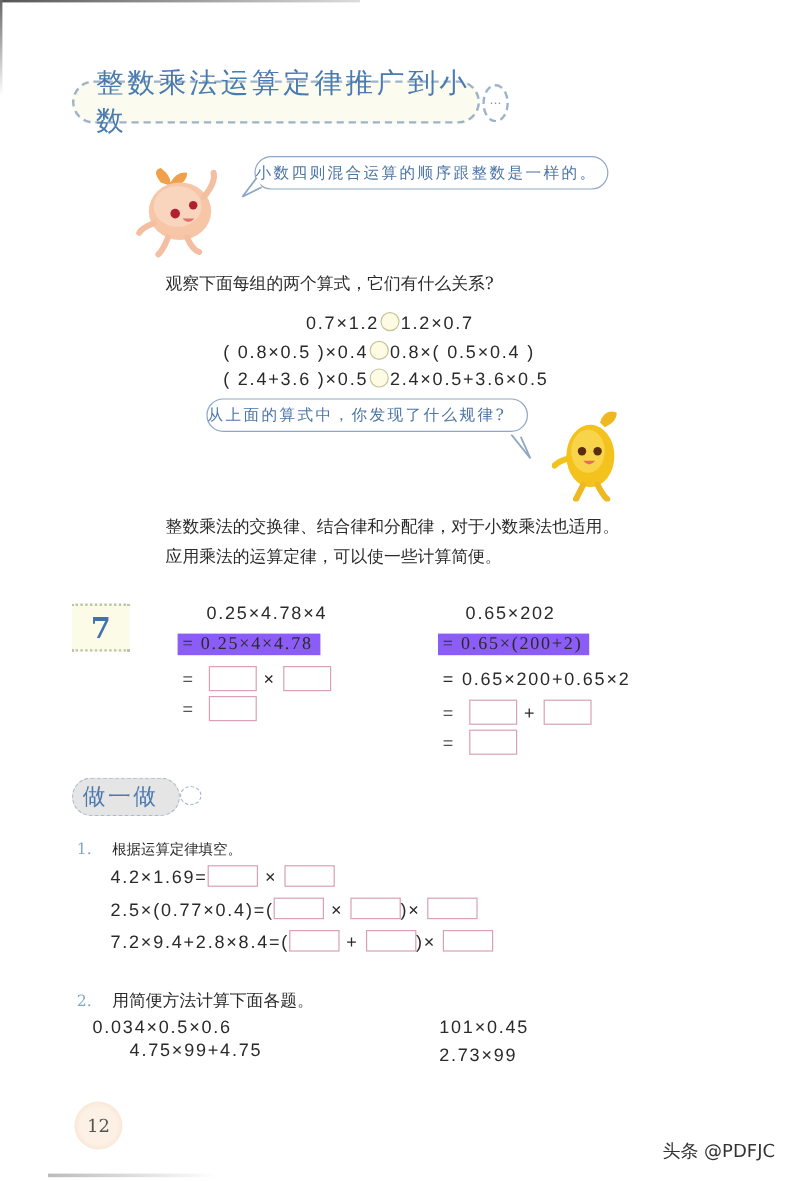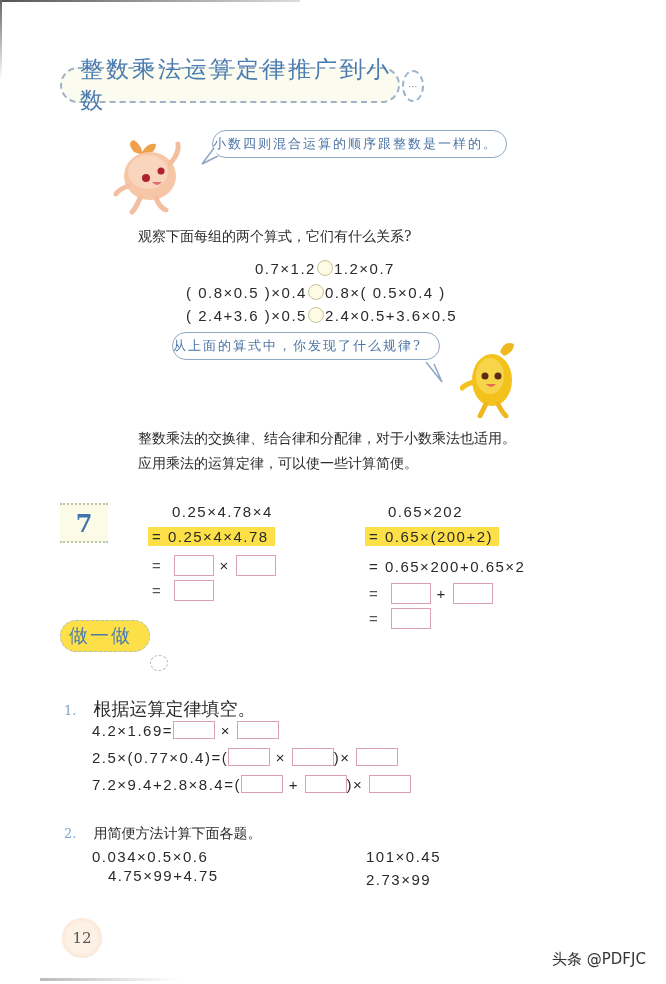--- a/index.html
+++ b/index.html
@@ -50,27 +50,27 @@
 
   .rule1 { left: 112px; top: 430px; font-size: 14px; }
   .rule2 { left: 112px; top: 455px; font-size: 14px; }
 
   .ex-num {
     position: absolute; left: 60px; top: 503px; width: 48px; height: 36px;
     background: #fbfbe8; border-top: 2px dotted #b9c7a6; border-bottom: 2px dotted #b9c7a6;
     display:flex; align-items:center; justify-content:center;
     font-family: "DejaVu Serif", serif; font-weight: bold; font-size: 24px; color: #3f72ae;
   }
-  .hl { background: #fde047; padding: 1px 6px 1px 4px; }
+  .hl { background: #8b5cf6; padding: 1px 6px 1px 4px; font-family: Liberation Serif, serif; }
   .box { display: inline-block; width: 40px; height: 21px; border: 1.3px solid #d9a0b6; background: #fff; vertical-align: -5px; box-sizing: border-box; }
   .eq { color: #555; }
 
   .doit {
-    position: absolute; left: 60px; top: 620px; width: 90px; height: 32px;
-    border: 1.5px dashed #a9bccb; border-radius: 16px; background: #fde047; box-sizing: border-box;
+    position: absolute; left: 60px; top: 648px; width: 90px; height: 32px;
+    border: 1.5px dashed #a9bccb; border-radius: 16px; background: #e5e5e5; box-sizing: border-box;
     display:flex; align-items:center; padding-left: 8px;
     font-family: "DejaVu Serif", serif; font-size: 19px; color: #4c7ab0; letter-spacing: 2px;
   }
   .doit-dot { position: absolute; left: 150px; top: 655px; width: 18px; height: 16px; border: 1.5px dashed #a9bccb; border-radius: 50%; box-sizing: border-box; }
 
   .pnum { color: #7fa6c8; font-family: "DejaVu Serif", serif; font-size: 13px; }
   .pbox { display: inline-block; width: 42px; height: 18px; border: 1.3px solid #d9a0b6; vertical-align: -3px; box-sizing: border-box; background:#fff; }
 
   .pageno {
     position: absolute; left: 62px; top: 918px; width: 40px; height: 40px; border-radius: 50%;
@@ -179,21 +179,21 @@
   <span class="box" style="margin-left:6px;"></span>
 </div>
 
 <div class="doit">
   <span>做一做</span>
 </div>
 <div class="doit-dot"></div>
 
 <div class="text" style="left:64px;top:697px;">
   <span class="pnum">1.</span>
-  <span class="serif" style="font-size:18px;margin-left:12px;text-align:right;">根据运算定律填空。</span>
+  <span class="serif" style="font-size:12px;margin-left:12px;text-align:right;">根据运算定律填空。</span>
 </div>
 <div class="text expr" style="left:92px;top:721px;">
   <span>4.2×1.69=</span><span class="pbox"></span>
   <span>×</span>
   <span class="pbox"></span>
 </div>
 <div class="text expr" style="left:92px;top:748px;">
   <span>2.5×(0.77×0.4)=(</span><span class="pbox"></span>
   <span>×</span>
   <span class="pbox"></span><span>)×</span>
@@ -203,20 +203,20 @@
   <span>7.2×9.4+2.8×8.4=(</span><span class="pbox"></span>
   <span>+</span>
   <span class="pbox"></span><span>)×</span>
   <span class="pbox"></span>
 </div>
 
 <div class="text" style="left:64px;top:823px;">
   <span class="pnum">2.</span>
   <span class="serif" style="font-size:14px;margin-left:12px;">用简便方法计算下面各题。</span>
 </div>
-<div class="text expr" style="left:92px;top:848px;">0.034×0.5×0.6</div>
+<div class="text expr" style="left:77px;top:848px;">0.034×0.5×0.6</div>
 <div class="text expr" style="left:366px;top:848px;">101×0.45</div>
 <div class="text expr" style="left:92px;top:867px;margin-left:16px;">4.75×99+4.75</div>
 <div class="text expr" style="left:366px;top:871px;">2.73×99</div>
 
 <div class="pageno">12</div>
 <div class="watermark">头条 @PDFJC</div>
 <div class="bottomline"></div>
 
 </body></html>

